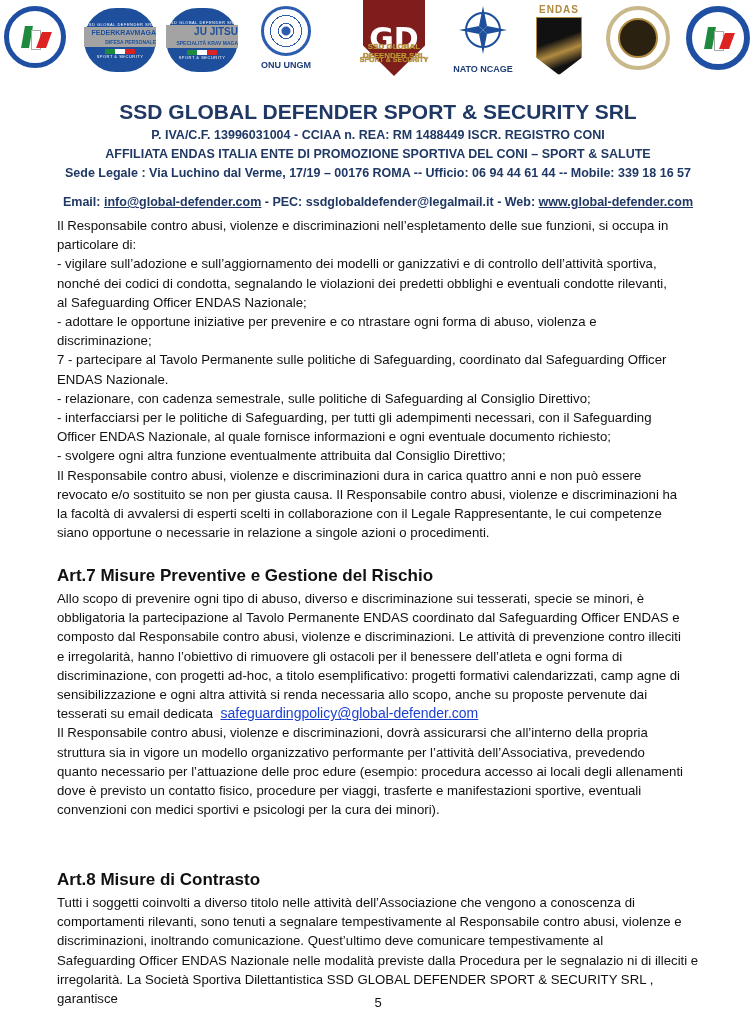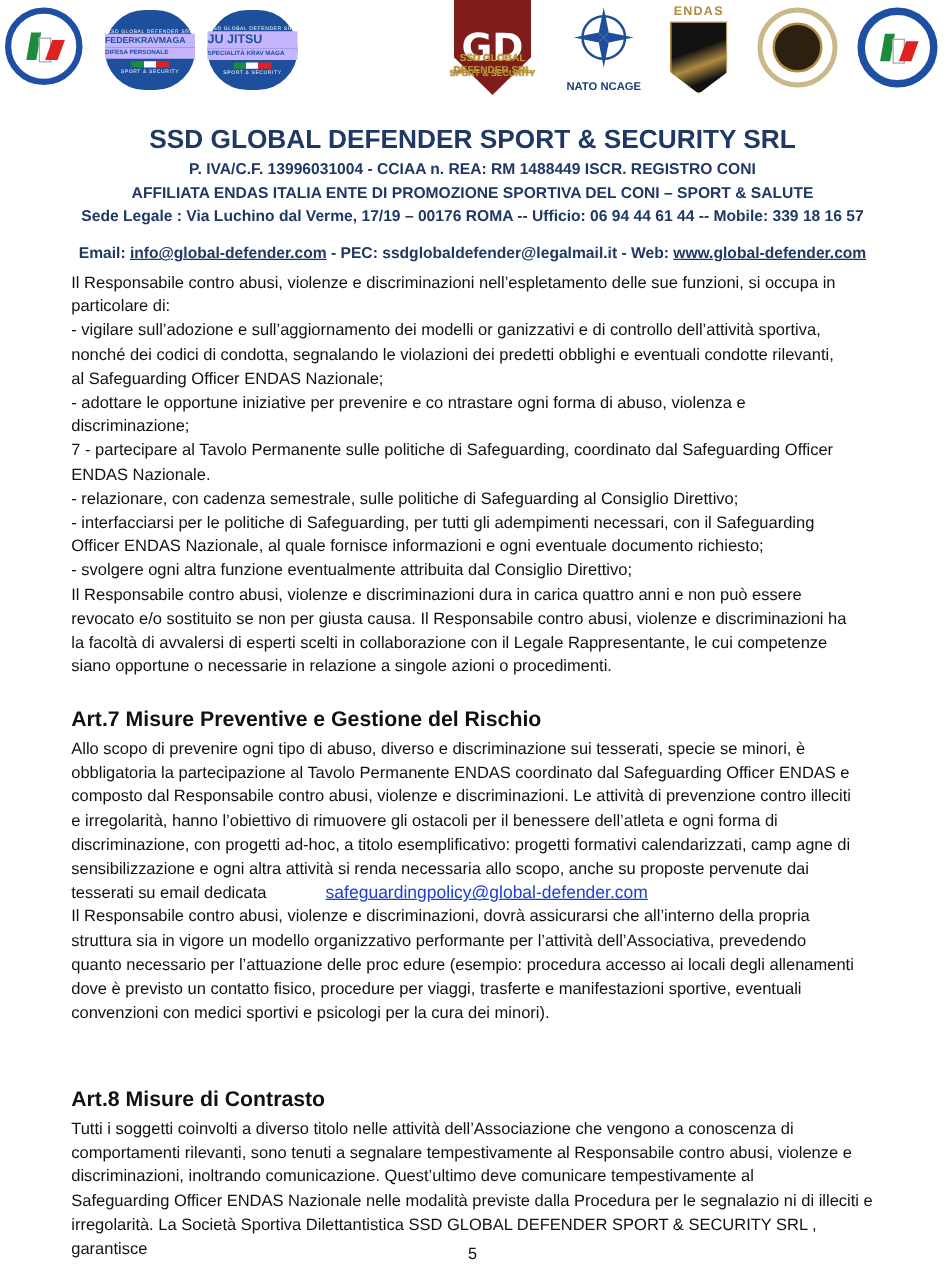--- a/index.html
+++ b/index.html
@@ -6,21 +6,21 @@
     body { width: 756px; height: 1024px; position: relative; overflow: hidden; font-family: "Liberation Sans", sans-serif; color: #111; }
     .logos { position: absolute; top: 0; left: 0; width: 756px; height: 90px; }
     .logo { position: absolute; }
     .circle-logo { border-radius: 50%; box-sizing: border-box; display: flex; align-items: center; justify-content: center; flex-direction: column; text-align: center; }
     .endas-blue { top: 6px; width: 62px; height: 62px; background: #fff; border: 5px solid #1f4fa3; }
     .endas-blue .inner { width: 36px; height: 30px; position: relative; }
     .endas-blue .bar1 { position:absolute; left:6px; top:4px; width:8px; height:22px; background:#1e8a3c; transform: skewX(-10deg); }
     .endas-blue .bar2 { position:absolute; left:14px; top:8px; width:8px; height:18px; background:#ffffff; border:1px solid #aaa; }
     .endas-blue .bar3 { position:absolute; left:22px; top:10px; width:10px; height:16px; background:#d22; transform: skewX(-20deg); }
     .badge-logo { top: 6px; width: 72px; height: 64px; border-radius: 36px; background: #1d4f9c; border: 2px solid #fff; display:flex; flex-direction:column; align-items:center; justify-content:center; }
-    .badge-logo .band { background:#c4b5fd; width:100%; text-align:left; font-weight:bold; color:#1d4f9c; line-height:1; padding:2px 0; }
+    .badge-logo .band { background:#a3a3a3; width:100%; text-align:right; font-weight:bold; color:#1d4f9c; line-height:1; padding:2px 0; }
     .badge-logo .flag { width: 30px; height: 5px; background: linear-gradient(90deg,#1e8a3c 33%,#fff 33% 66%,#d22 66%); margin-top:2px; }
     .badge-logo .small { color:#fff; font-size:5px; letter-spacing:0.5px; }
     .onu { left: 253px; top: 6px; width: 66px; height: 80px; text-align:center; }
     .onu .globe { width: 50px; height: 50px; margin: 0 auto; border-radius: 50%; border: 3px solid #2e5db0; box-sizing:border-box; position:relative; background: radial-gradient(circle at 50% 50%, #2e5db0 0 4px, transparent 5px), repeating-radial-gradient(circle, transparent 0 7px, #2e5db0 7px 8px); }
     .onu .cap { font-size: 9px; font-weight: bold; color: #1d3c78; margin-top: 4px; }
     .gd { left: 350px; top: 0; width: 88px; height: 80px; }
     .gd .shield { width: 62px; height: 76px; margin: 0 auto; background: #7f1d1d; clip-path: polygon(0 0,100% 0,100% 60%,50% 100%,0 60%); display:flex; align-items:center; justify-content:center; color:#fff; font-weight:bold; font-size:30px; font-family:"DejaVu Sans", sans-serif; }
     .gd .txt1 { position:absolute; left:0; top:42px; width:88px; text-align:center; font-size:8px; font-weight:bold; color:#c49a3a; text-shadow: 0 0 1px #6b4e10; }
     .gd .txt2 { position:absolute; left:0; top:56px; width:88px; text-align:center; font-size:7px; font-weight:bold; color:#c49a3a; text-shadow: 0 0 1px #6b4e10; }
     .nato { left: 448px; top: 4px; width: 70px; height: 80px; text-align:center; }
@@ -33,21 +33,21 @@
     .spartan .core { width: 36px; height: 36px; border-radius:50%; background:#2b2110; border:2px solid #b08a40; }
     .endas-blue2 { left: 686px; top: 6px; width: 64px; height: 64px; background:#fff; border: 6px solid #1f4fa3; }
 
     .org-title { position: absolute; top: 100px; left: 0; width: 756px; text-align: center; font-size: 21px; font-weight: bold; color: #1f3864; }
     .hdr-line { position: absolute; left: 0; width: 756px; text-align: center; font-size: 12.5px; font-weight: bold; color: #1f3864; white-space: nowrap; }
     .hdr-line a { color: #1f3864; text-decoration: underline; }
 
     .body-text { position: absolute; left: 57px; width: 650px; font-size: 13.2px; line-height: 19.2px; color: #111; }
     .body-text p { margin: 0; }
     .heading { position: absolute; left: 57px; font-size: 17px; font-weight: bold; color: #111; white-space: nowrap; }
-    .email-link { color: #1a3fd1; text-decoration: underline; font-size: 14px; margin-left: 40px; }
+    .email-link { color: #1a3fd1; text-decoration: underline; font-size: 14px; }
     .page-num { position: absolute; top: 995px; left: 0; width: 756px; text-align: center; font-size: 13px; color: #111; }
   </style>
 </head>
 <body>
 
 <div class="logos">
   <div class="logo circle-logo endas-blue" style="left:4px;">
     <div class="inner">
       <div class="bar1"></div>
         <div class="bar2"></div>
@@ -64,20 +64,24 @@
   </div>
 
   <div class="logo badge-logo" style="left:164px;">
     <div class="small" style="font-size:4px;">SSD GLOBAL DEFENDER SRL</div>
     <div class="band" style="font-size:10px;">JU JITSU</div>
     <div class="band" style="font-size:5px;">SPECIALITÀ KRAV MAGA</div>
     <div class="flag"></div>
     <div class="small" style="font-size:4px;">SPORT &amp; SECURITY</div>
   </div>
 
+  <div class="logo onu">
+    <div class="globe"></div>
+    <div class="cap">ONU UNGM</div>
+  </div>
 
   <div class="logo gd">
     <div class="shield">GD</div>
     <div class="txt1">SSD GLOBAL DEFENDER SRL</div>
     <div class="txt2">SPORT &amp; SECURITY</div>
   </div>
 
   <div class="logo nato">
     <div class="star">
       <svg width="52" height="52" viewBox="0 0 52 52">

